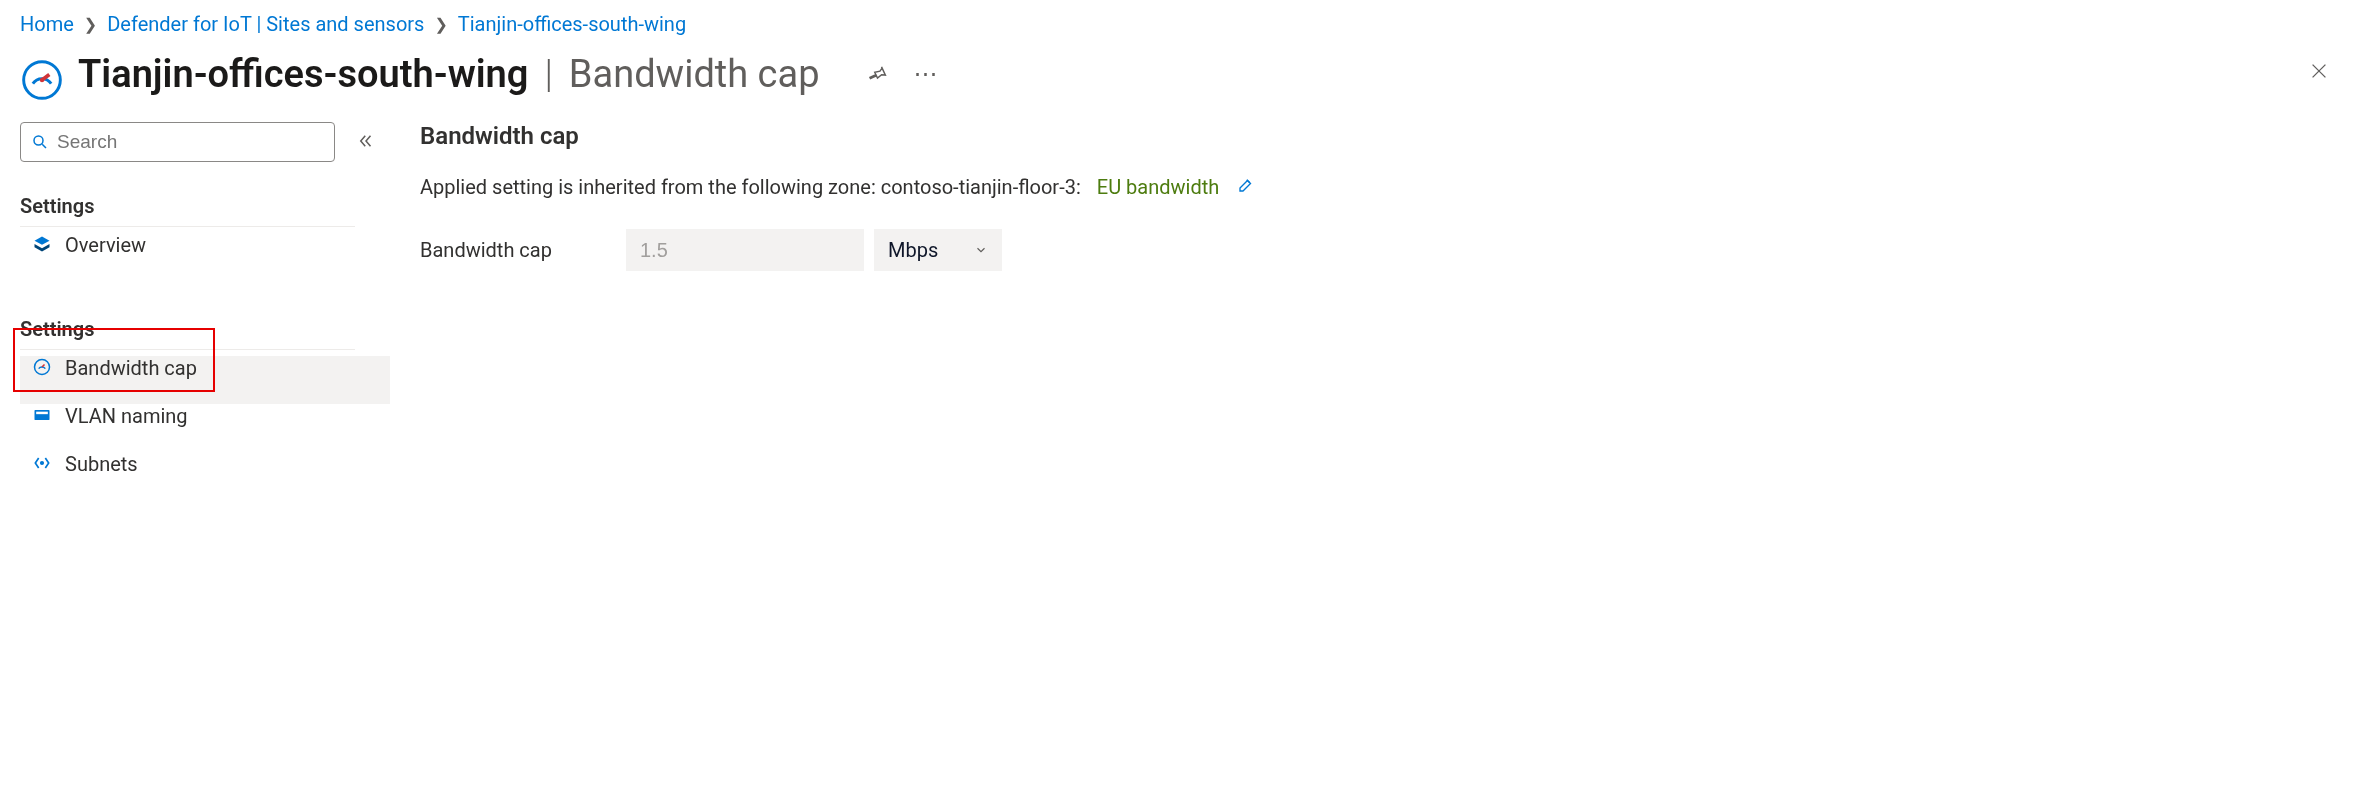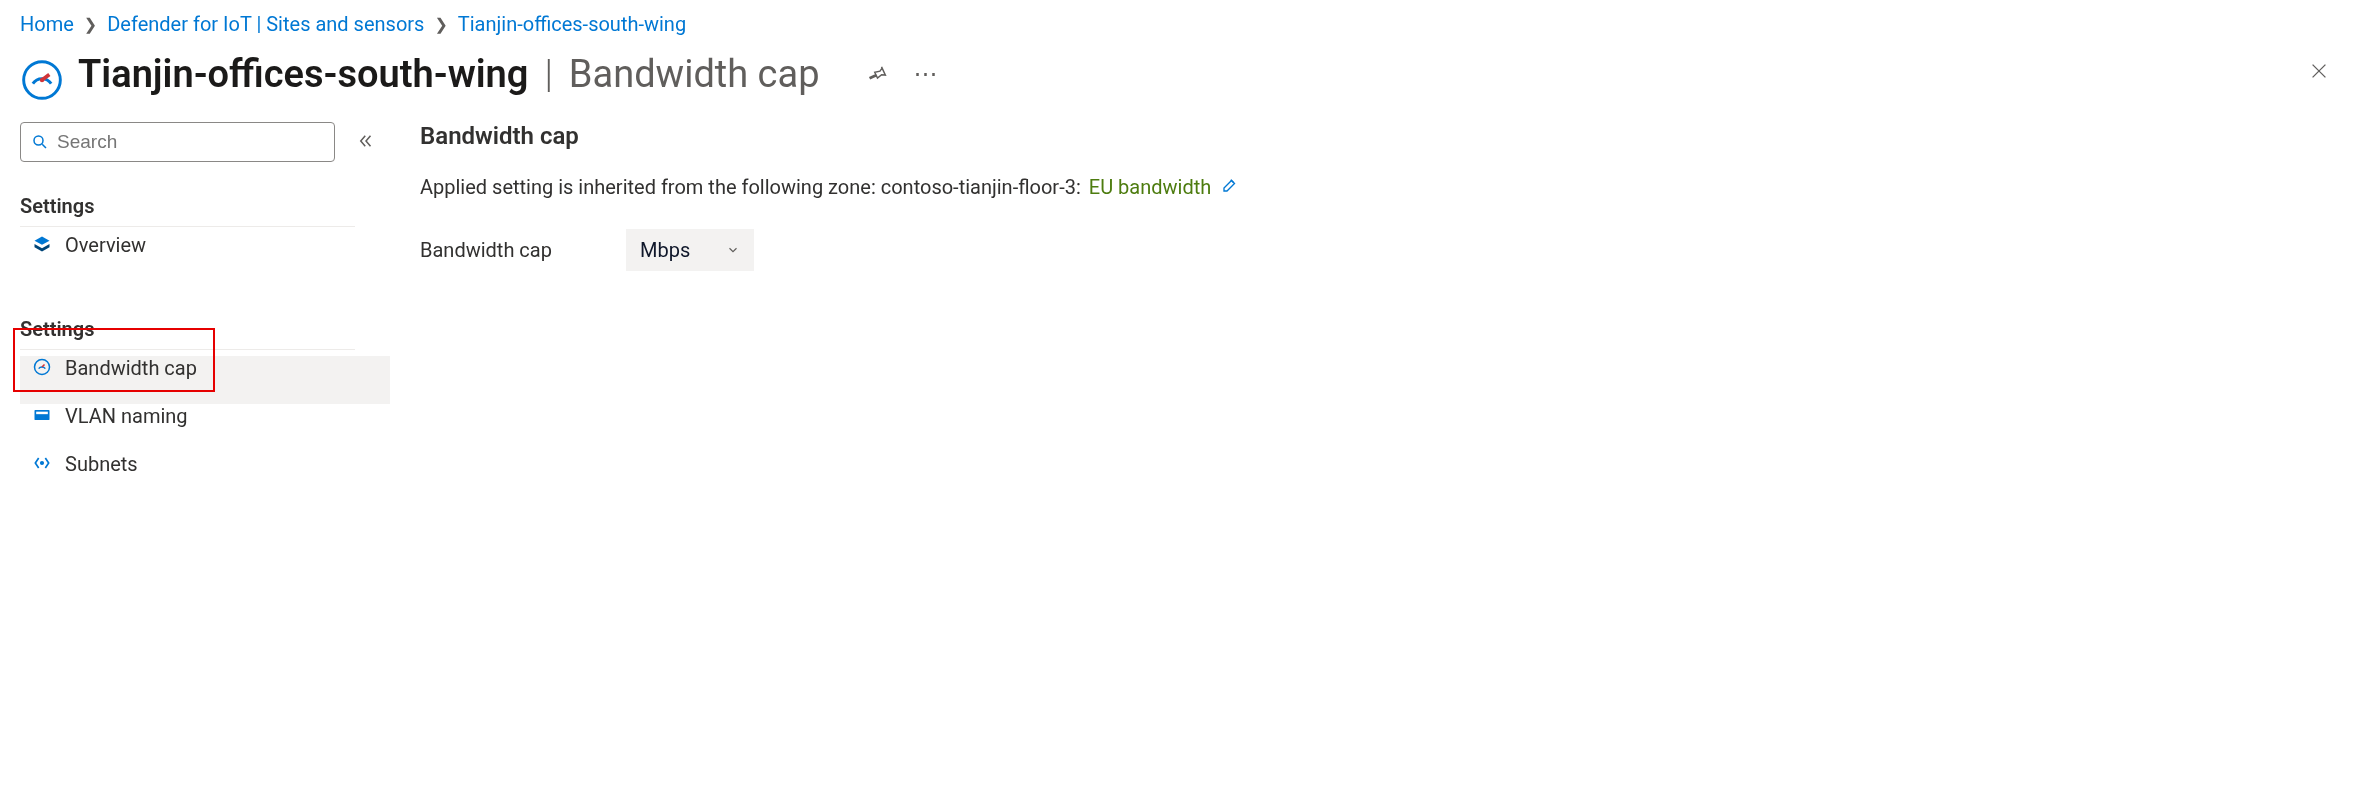--- a/index.html
+++ b/index.html
@@ -116,21 +116,21 @@
     position:absolute;
     left:-10px; top:-28px;
     width:198px; height:60px;
     border:2px solid #e60000;
     pointer-events:none;
   }
 
   
   .main { flex:1; padding-top: 0; }
   .section-title { font-size:24px; font-weight:600; margin-bottom: 24px; }
-  .inherit-line { font-size:20px; color:#323130; margin-bottom: 30px; display:flex; align-items:center; flex-wrap:wrap; gap:8px;}
+  .inherit-line { font-size:20px; color:#323130; margin-bottom: 30px; display:flex; align-items:center; flex-wrap:wrap; gap:16px;}
   .inherit-line a { color:#4d7c0f;text-align:center; }
   .edit-icon { color:#0078d4; }
   .edit-icon svg{ width:18px; height:18px; }
 
   .form-row { display:flex; align-items:center; gap: 10px; }
   .form-label { width: 196px; font-size:20px; color:#323130; }
   .text-input {
     width: 238px; height:42px;
     background:#f3f2f1; border:none;
     padding:0 14px; font-size:20px; color:#a19f9d;
@@ -263,20 +263,21 @@
       <button class="edit-icon" style="background:none;border:none;cursor:pointer;padding:2px" aria-label="Edit">
         <svg viewBox="0 0 24 24" fill="none" stroke="currentColor" stroke-width="1.8">
           <path d="M4 20h4l10-10-4-4L4 16v4z"></path>
             <path d="M13 5l4 4"></path>
         </svg>
       </button>
     </div>
 
     <div class="form-row">
       <label class="form-label">Bandwidth cap</label>
+      <input class="text-input" type="text" disabled="" value="1.5" style="">
       <div class="unit-select">
         <span>Mbps</span>
         <svg viewBox="0 0 24 24" fill="none" stroke="currentColor" stroke-width="2">
           <polyline points="6,9 12,15 18,9"></polyline>
         </svg>
       </div>
     </div>
   </main>
 </div>
 

